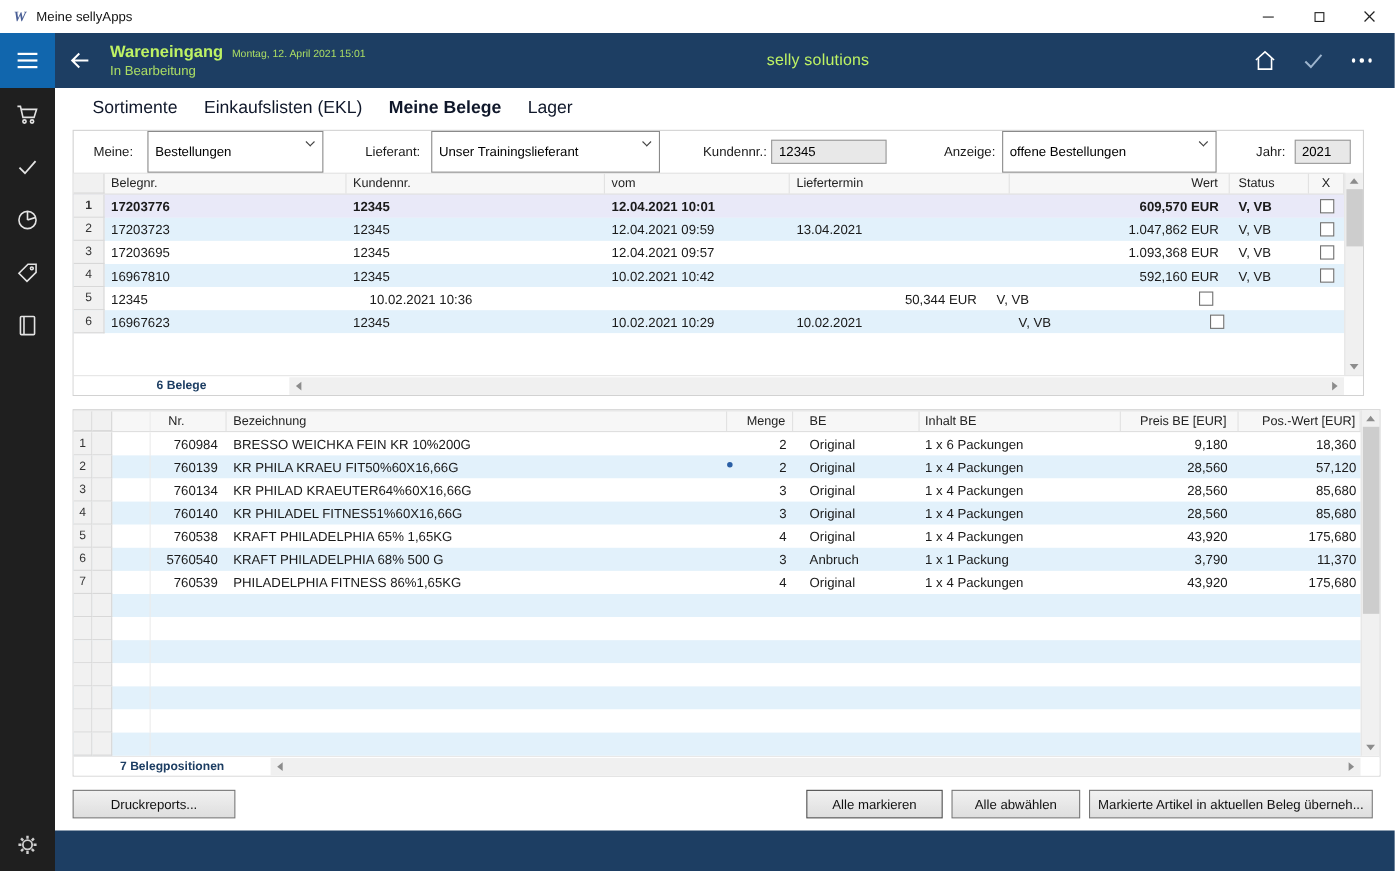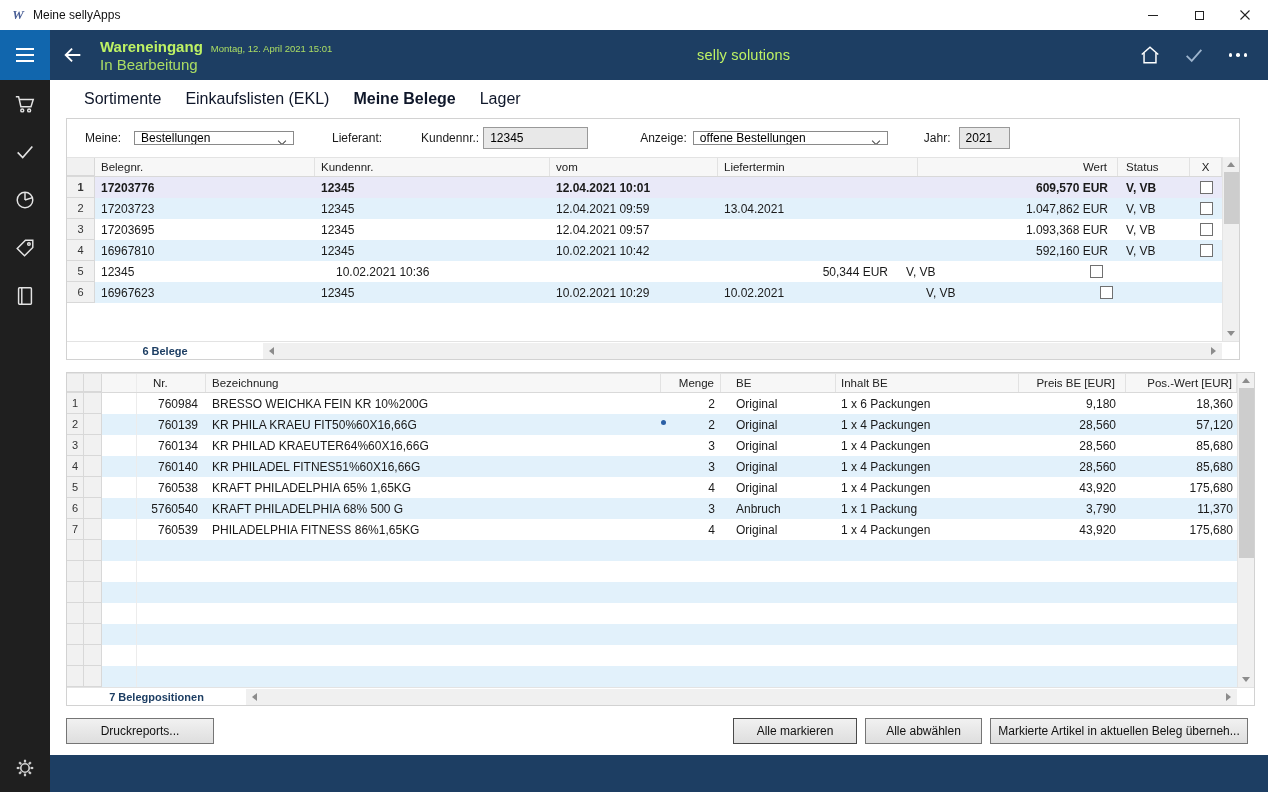--- a/index.html
+++ b/index.html
@@ -25,37 +25,37 @@
   .side-spacer{flex:1;}
   .main{flex:1;display:flex;flex-direction:column;}
 
   
   .app-header{height:50px;background:var(--navy,#1d3e63);display:flex;align-items:center;color:#bef264;position:relative;flex-shrink:0;}
   .back-btn{width:46px;height:50px;display:flex;align-items:center;justify-content:center;background:none;border:none;}
   .title-block{display:flex;flex-direction:column;margin-left:4px;}
   .title-line{display:flex;align-items:baseline;gap:8px;}
   .h-title{font-size:15px;font-weight:bold;}
   .h-date{font-size:9.5px;opacity:.88;}
-  .h-status{font-size:15px;opacity:.88;margin-top:1px;}
+  .h-status{font-size:12px;opacity:.88;margin-top:1px;}
   .brand{position:absolute;left:647px;top:0;height:50px;display:flex;align-items:center;font-size:14.5px;letter-spacing:.2px;}
   .header-actions{margin-left:auto;display:flex;align-items:center;margin-right:8px;}
   .h-act{width:44px;height:44px;display:flex;align-items:center;justify-content:center;background:none;border:none;}
   .dots{display:flex;}
   .dots span{width:3.5px;height:3.5px;border-radius:50%;background:#fff;display:block;margin:0 2px;}
 
   
   .content{height:675px;background:#fff;}
   .tabs-row{height:38px;display:flex;align-items:center;gap:24px;padding-left:34px;}
   .tab{font-size:16px;color:#0f172a;cursor:default;}
   .tab.active{font-weight:bold;}
 
   .upper-panel{margin-left:16px;width:1174px;border:1px solid #d2d2d2;background:#fff;}
   .filter-bar{height:38px;display:flex;align-items:center;font-size:12px;}
   .flabel{color:#1a1a1a;white-space:nowrap;}
-  .combo{position:relative;height:14px;background:#fff;border:1px solid #8a8a8a;display:flex;align-items:center;padding:0 20px 0 6px;font-size:12px;white-space:nowrap;overflow:hidden;}
+  .combo{position:relative;height:38px;background:#fff;border:1px solid #8a8a8a;display:flex;align-items:center;padding:0 20px 0 6px;font-size:12px;white-space:nowrap;overflow:hidden;}
   .combo-arrow{position:absolute;right:8px;top:6px;width:6px;height:6px;border-right:1.2px solid #444;border-bottom:1.2px solid #444;transform:rotate(45deg);}
   .inputbox{height:22px;background:#e8e8e8;border:1px solid #999;display:flex;align-items:center;padding:0 6px;font-size:12px;}
 
   
   .table-wrap{display:flex;}
   .thead{display:flex;height:20px;background:#f7f7f7;border-top:1px solid #e3e3e3;border-bottom:1px solid #d9d9d9;}
   .hcell{font-size:11.5px;color:#222;display:flex;align-items:center;border-right:1px solid #e2e2e2;padding-left:6px;white-space:nowrap;overflow:hidden;}
   .trow{display:flex;height:21px;background:#fff;}
   .trow:nth-child(even){background:var(--rowalt,#e2f1fb);}
   .trow.selected{background:var(--rowsel,#e9e9f8);font-weight:bold;}
@@ -242,20 +242,24 @@
       </div>
 
       <div class="upper-panel">
         <div class="filter-bar">
           <span class="flabel" style="margin-left:18px">Meine:</span>
           <div class="combo" style="width:160px;margin-left:13px">
             <span>Bestellungen</span>
             <span class="combo-arrow"></span>
           </div>
           <span class="flabel" style="margin-left:38px">Lieferant:</span>
+          <div class="combo" style="width:208px;margin-left:10px">
+            <span>Unser Trainingslieferant</span>
+            <span class="combo-arrow"></span>
+          </div>
           <span class="flabel" style="margin-left:39px">Kundennr.:</span>
           <div class="inputbox" style="width:105px;margin-left:4px">
             <span>12345</span>
           </div>
           <span class="flabel" style="margin-left:52px">Anzeige:</span>
           <div class="combo" style="width:195px;margin-left:6px">
             <span>offene Bestellungen</span>
             <span class="combo-arrow"></span>
           </div>
           <span class="flabel" style="margin-left:36px">Jahr:</span>

